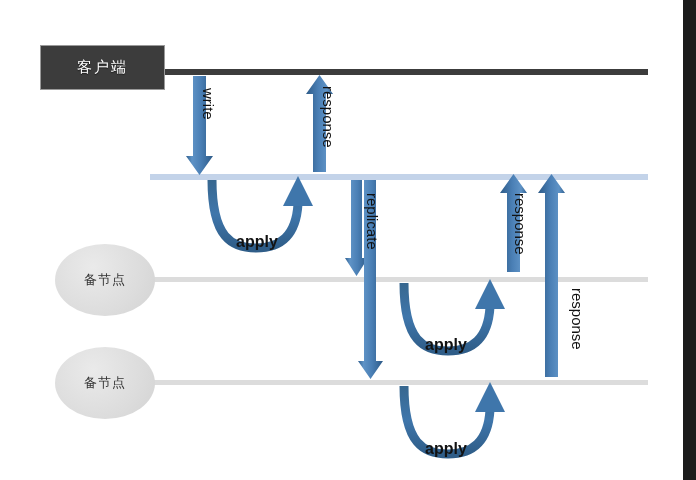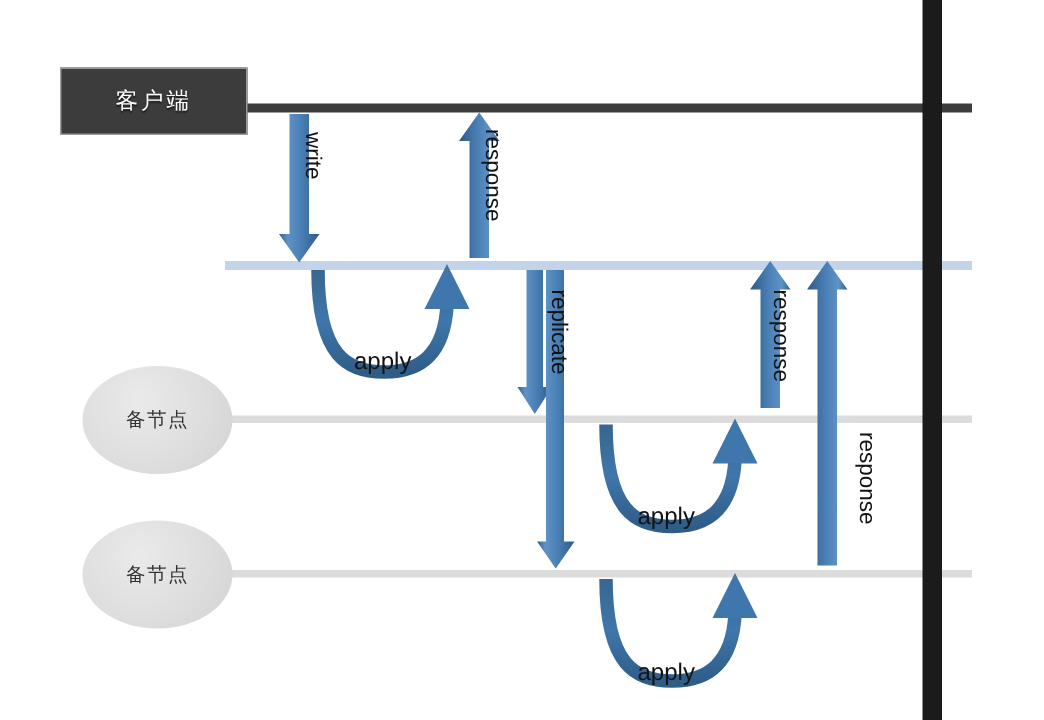--- a/index.html
+++ b/index.html
@@ -4,21 +4,21 @@
 <style>
   html,body{margin:0;padding:0;}
   body{
     width:696px;height:480px;
     background:#ffffff;
     font-family:"Liberation Sans","DejaVu Sans",sans-serif;
     overflow:hidden;
   }
   #canvas{
     position:relative;
-    width:628px;height:480px;
+    width:696px;height:480px;
     background:#ffffff;
     box-sizing:border-box;
   }
   
   .edge-right{
     position:absolute;top:0;right:0;width:13px;height:480px;
     background:#1b1b1b;
   }
 
   
@@ -73,20 +73,21 @@
     transform-origin:0 0;
     transform:rotate(90deg);
     letter-spacing:0px;
     font-weight:400;
   }
   .hlabel{
     position:absolute;
     font-size:16px;
     color:#121212;
     white-space:nowrap;
+    font-weight:bold;
   }
 </style>
 </head>
 <body>
 
 <div id="canvas">
 
   <div class="lifeline ll-client"></div>
   <div class="lifeline ll-primary"></div>
   <div class="lifeline ll-backup1"></div>

